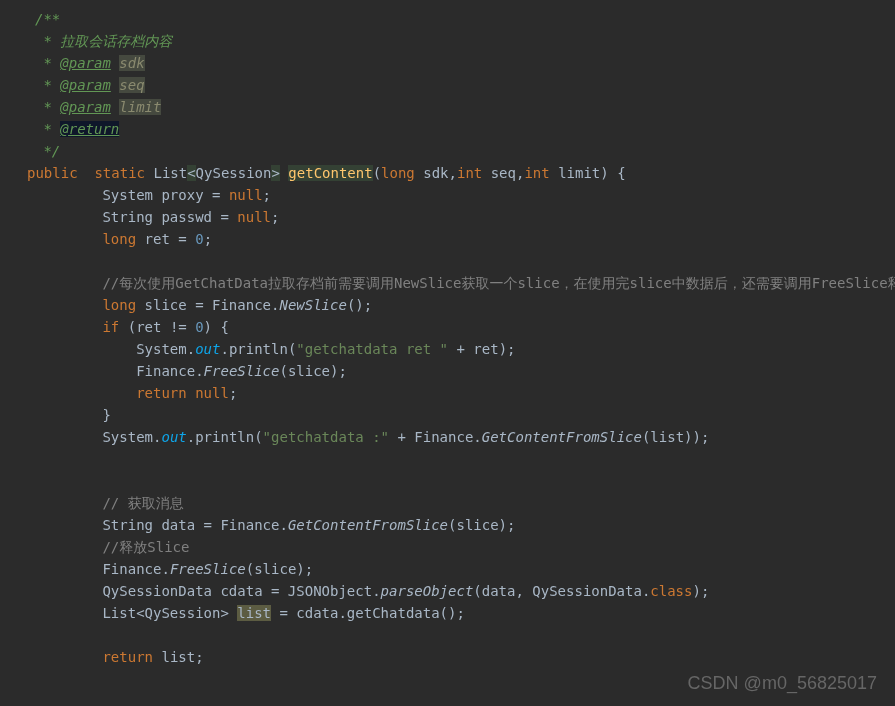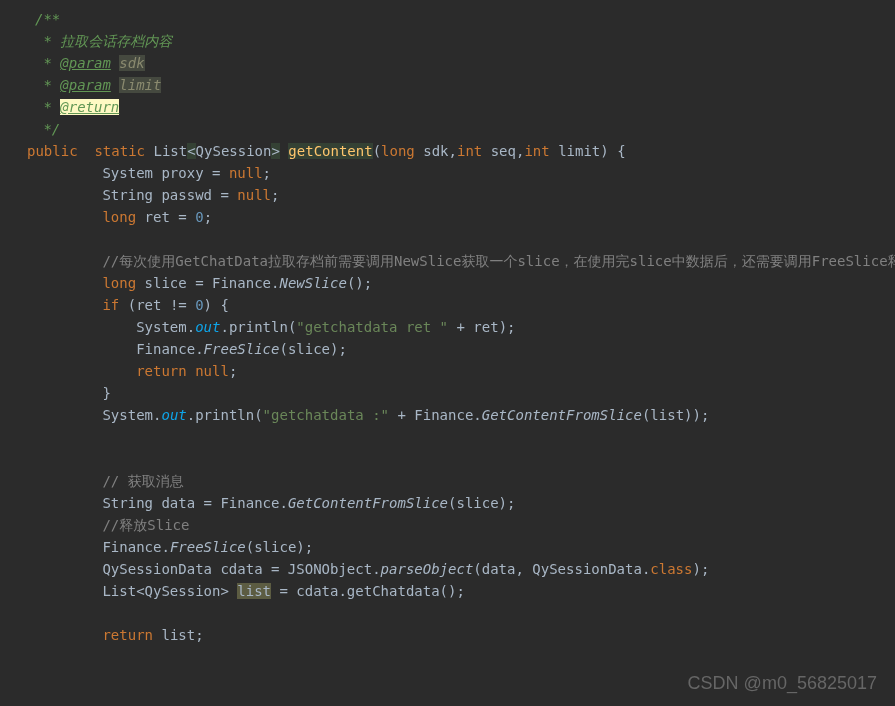--- a/index.html
+++ b/index.html
@@ -20,40 +20,41 @@
     .comment-green { color: #629755; font-style: italic; }
     .doc-tag { color: #629755; font-style: italic; text-decoration: underline; }
     .doc-param { background: #45493f; color: #8a8a6f; font-style: italic; }
     .keyword { color: #cc7832; }
     .string { color: #6a8759; }
     .number { color: #6897bb; }
     .method { color: #ffc66d; }
     .static-call { font-style: italic; color: #a9b7c6; }
     .field { color: #0ea5e9; font-style: italic; }
     .underline { text-decoration-style: wavy; text-decoration-color: #5c5c47; text-align: right; }
-    .hl-return { background: #fef9c3; color: #629755; font-style: italic; text-decoration: underline; }
+    .hl-return { background: #0f172a; color: #629755; font-style: italic; text-decoration: underline; }
     .hl-generic { background: #344134; }
     .hl-list { background: #5c5c42; }
     .watermark {
       position: absolute;
       bottom: 12px;
       right: 18px;
       color: #666;
       font-size: 18px;
       font-family: Arial, sans-serif;
     }
     .class-kw { color: #cc7832; }
   </style>
 </head>
 <body>
 
 <div>
 <div class="line"><span class="comment-green">/**</span></div>
 <div class="line"><span class="comment-green"> * 拉取会话存档内容</span></div>
 <div class="line"><span class="comment-green"> * </span><span class="doc-tag">@param</span><span class="comment-green"> </span><span class="doc-param">sdk</span></div>
+<div class="line"><span class="comment-green"> * </span><span class="doc-tag">@param</span><span class="comment-green"> </span><span class="doc-param">seq</span></div>
 <div class="line"><span class="comment-green"> * </span><span class="doc-tag">@param</span><span class="comment-green"> </span><span class="doc-param">limit</span></div>
 <div class="line"><span class="comment-green"> * </span><span class="hl-return">@return</span></div>
 <div class="line"><span class="comment-green"> */</span></div>
 <div class="line" style="padding-left:27px;"><span class="keyword">public </span><span class="keyword"> static </span><span>List</span><span class="hl-generic">&lt;</span><span>QySession</span><span class="hl-generic">&gt;</span><span> </span><span class="method hl-generic">getContent</span><span>(</span><span class="keyword">long</span><span> sdk</span><span>,</span><span class="keyword">int</span><span> seq</span><span>,</span><span class="keyword">int</span><span> limit</span><span>) {</span></div>
 <div class="line">        <span>System proxy = </span><span class="keyword">null</span><span>;</span></div>
 <div class="line">        <span>String passwd = </span><span class="keyword">null</span><span>;</span></div>
 <div class="line">        <span class="keyword">long</span><span> </span><span class="underline">ret</span><span> = </span><span class="number">0</span><span>;</span></div>
 <div class="line"> </div>
 <div class="line">        <span class="comment">//每次使用GetChatData拉取存档前需要调用NewSlice获取一个slice，在使用完slice中数据后，还需要调用FreeSlice释放。</span></div>
 <div class="line">        <span class="keyword">long</span><span> slice = Finance.</span><span class="static-call">NewSlice</span><span>();</span></div>

